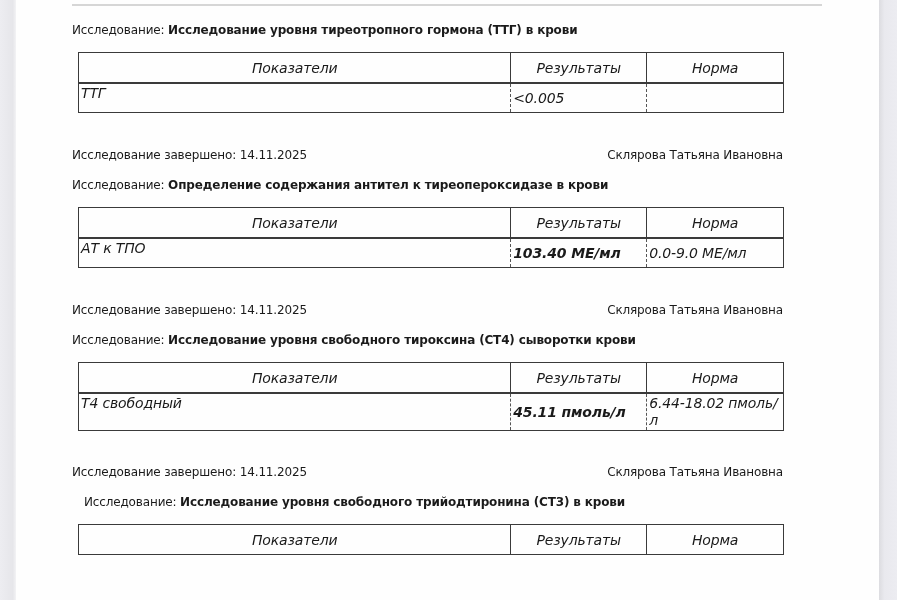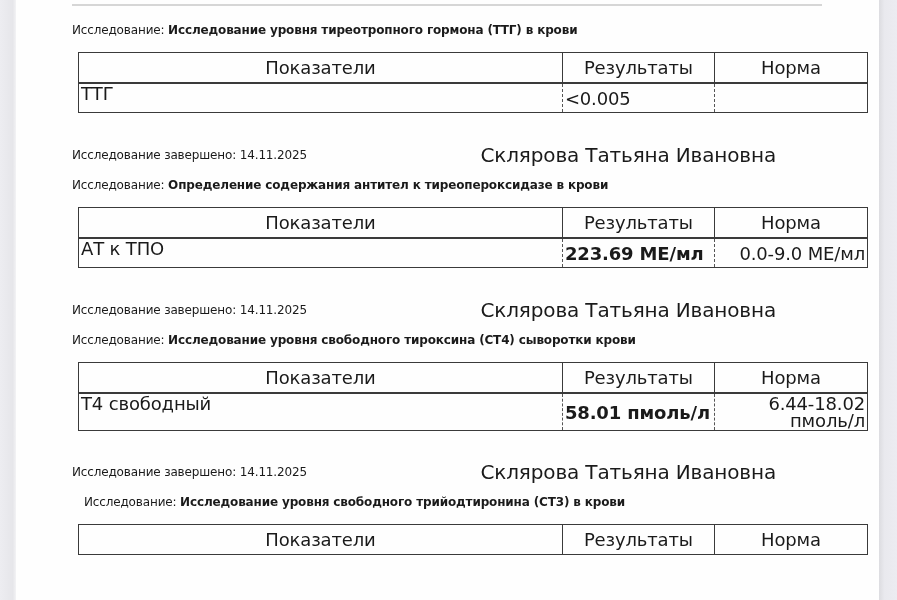--- a/index.html
+++ b/index.html
@@ -42,33 +42,34 @@
   .line {
     position: absolute;
     font-size: 12px;
     letter-spacing: -0.15px;
     white-space: nowrap;
     line-height: 18px;
   }
   .line b { font-weight: bold; }
   .doctor {
     position: absolute;
-    font-size: 20px;
+    font-size: 12px;
     letter-spacing: -0.15px;
     white-space: nowrap;
     line-height: 18px;
-    right: 121px;
+    right: 114px;
   }
   table.res {
     position: absolute;
     left: 78px;
-    width: 790px;
+    width: 706px;
     border-collapse: collapse;
-    font-size: 18px;
+    font-size: 14px;
     letter-spacing: -0.15px;
+    font-style: italic;
   }
   table.res th {
     font-weight: normal;
     height: 29px;
     border: 1.5px solid #3a3a3a;
     text-align: center;
     padding: 0;
     line-height: 18px;
   }
   table.res td {
@@ -84,21 +85,20 @@
   table.res td.c-res {
     border-left: 1px dashed #555;
     vertical-align: middle;
     padding-top: 2px;
   }
   table.res td.c-norm {
     border-left: 1px dashed #555;
     border-right: 1.5px solid #3a3a3a;
     vertical-align: middle;
     padding-top: 2px;
-    text-align: right;
   }
   .col-name { width: 433px; }
   .col-res { width: 136px; }
   .col-norm { width: 137px; }
   .bold { font-weight: bold; }
 </style>
 </head>
 <body>
 
 <div class="left-gutter"></div>
@@ -145,21 +145,21 @@
       <col class="col-norm">
     </colgroup>
   <tbody>
       <tr>
     <th>Показатели</th>
     <th>Результаты</th>
     <th>Норма</th>
   </tr>
   <tr style="height:29px;margin-left:20px;">
     <td class="c-name">АТ к ТПО</td>
-    <td class="c-res bold">223.69 МЕ/мл</td>
+    <td class="c-res bold">103.40 МЕ/мл</td>
     <td class="c-norm">0.0-9.0 МЕ/мл</td>
   </tr>
 </tbody>
   </table>
 
 <div class="line" style="left:72px; top:301px;">Исследование завершено: 14.11.2025</div>
 <div class="doctor" style="top:301px;">Склярова Татьяна Ивановна</div>
 
 <div class="line" style="left:72px; top:331px;">
   <span>Исследование:</span>
@@ -172,21 +172,21 @@
       <col class="col-norm">
     </colgroup>
   <tbody>
       <tr>
     <th>Показатели</th>
     <th>Результаты</th>
     <th>Норма</th>
   </tr>
   <tr style="height:37px;">
     <td class="c-name">Т4 свободный</td>
-    <td class="c-res bold">58.01 пмоль/л</td>
+    <td class="c-res bold">45.11 пмоль/л</td>
     <td class="c-norm" style="vertical-align:top; padding-top:1px;">6.44-18.02 пмоль/л</td>
   </tr>
 </tbody>
   </table>
 
 <div class="line" style="left:72px; top:463px;">Исследование завершено: 14.11.2025</div>
 <div class="doctor" style="top:463px;">Склярова Татьяна Ивановна</div>
 
 <div class="line" style="left:84px; top:493px;">
   <span>Исследование:</span>

